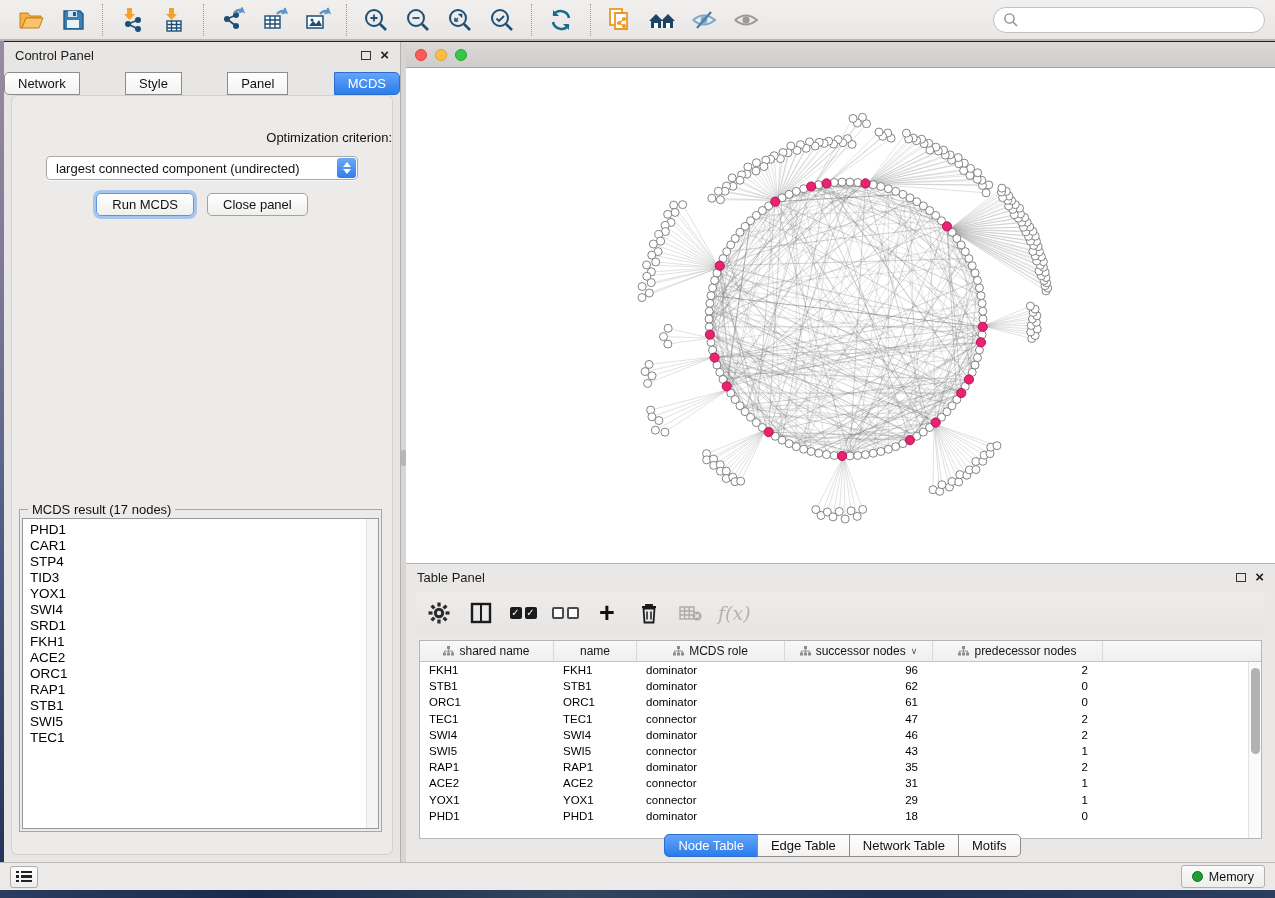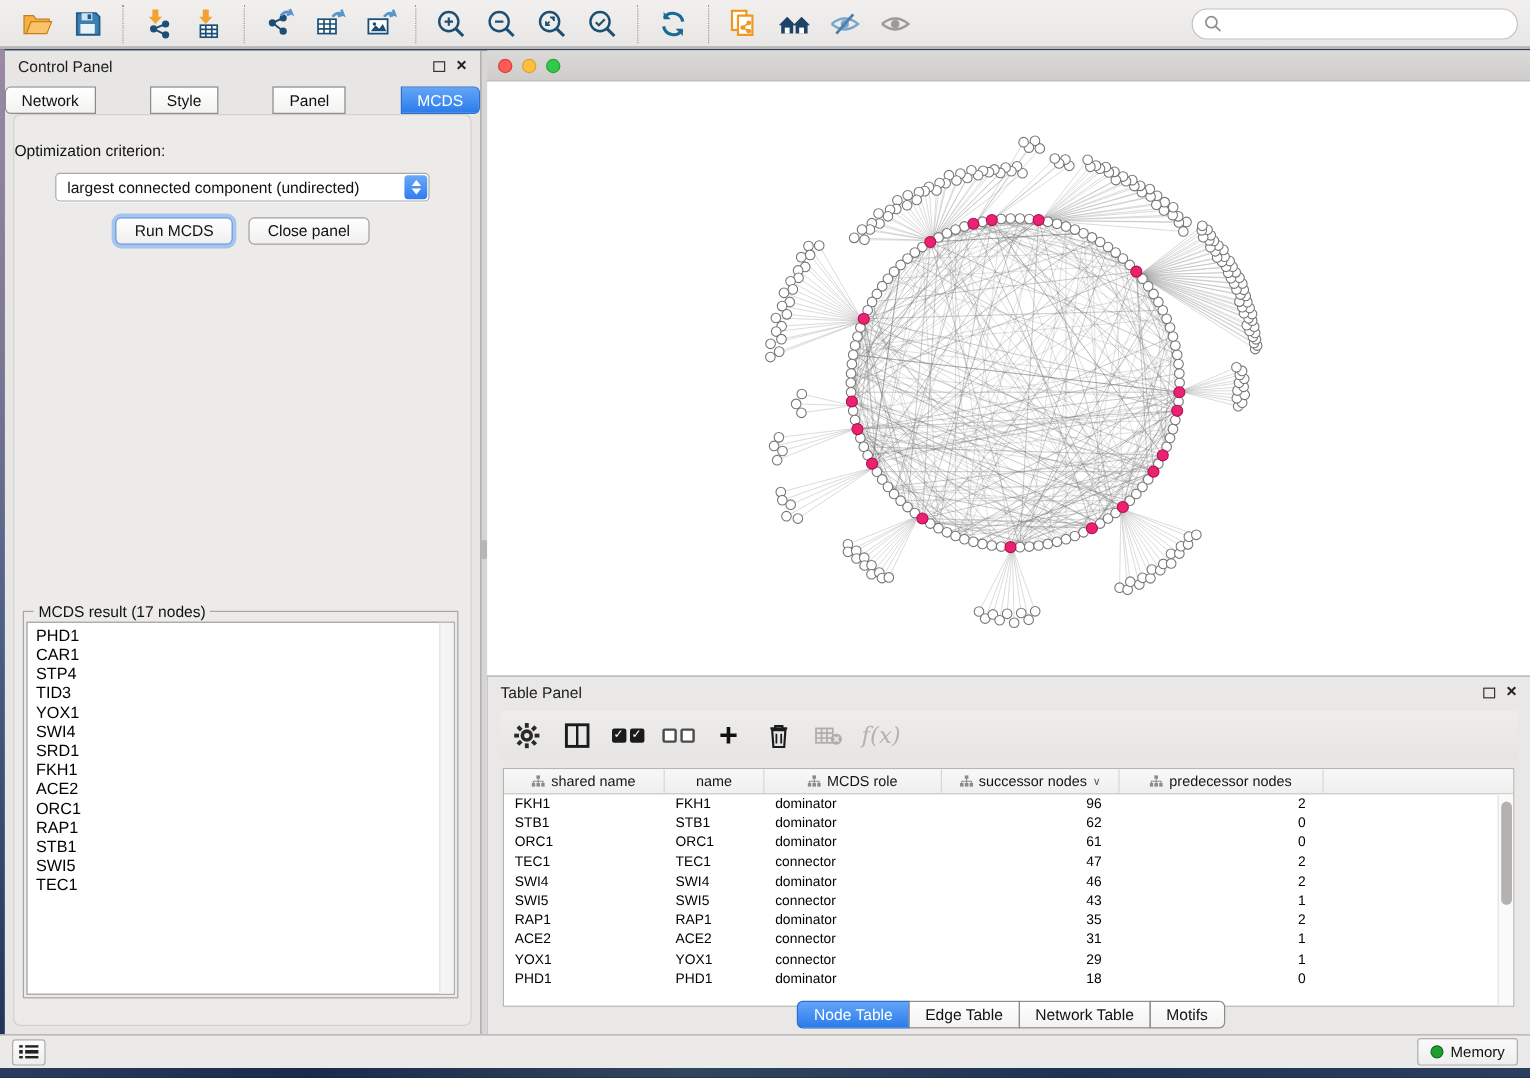--- a/index.html
+++ b/index.html
@@ -36,21 +36,21 @@
   .float-icon { width:10px; height:9px; border:1.4px solid #333; background:transparent; display:inline-block; }
   .close-icon { font-size:15px; font-weight:bold; color:#222; line-height:10px; }
   .cp-tabs { position:absolute; top:30px; left:0; right:0; display:flex; justify-content:space-between; }
   .seg-tab { padding:3px 13px; font-size:13px; background:linear-gradient(#ffffff,#f3f2f1);
     border:1px solid #8d8c8b; margin-left:-1px; color:#111; }
   .seg-tab:first-child { border-radius:5px 0 0 5px; margin-left:0; }
   .seg-tab:last-child { border-radius:0 5px 5px 0; }
   .seg-tab.active { background:linear-gradient(#63a5f8,#2a7ceb); color:#fff; border-color:#2a6fd0; }
   .cp-body { position:absolute; top:53px; left:7px; right:7px; bottom:7px;
     background:#ecebe9; border:1px solid #d2d1d0; border-radius:6px; }
-  .opt-label { text-align:left; margin-top:22px; font-size:13px; color:#111; }
+  .opt-label { text-align:right; margin-top:34px; font-size:13px; color:#111; }
   .opt-select { position:relative; margin:11px auto 0; width:312px; height:24px; background:#fff;
     border:1px solid #a9a8a7; border-radius:4px; display:flex; align-items:center; padding:0 30px 0 9px;
     font-size:13px; color:#111; box-shadow:0 1px 0 rgba(255,255,255,.7); }
   .opt-stepper { position:absolute; right:1px; top:1px; bottom:1px; width:19px; border-radius:3px;
     background:linear-gradient(#6aa9f9,#2f7ded); display:flex; flex-direction:column; align-items:center; justify-content:center; gap:2px; }
   .chev-up { width:0; height:0; border-left:4px solid transparent; border-right:4px solid transparent; border-bottom:5px solid #fff; }
   .chev-dn { width:0; height:0; border-left:4px solid transparent; border-right:4px solid transparent; border-top:5px solid #fff; }
   .btn-row { display:flex; justify-content:center; gap:13px; margin-top:13px; }
   .push-btn { font-size:13px; color:#111; padding:3px 15px; background:linear-gradient(#ffffff,#f0efee);
     border:1px solid #a3a2a1; border-radius:5px; }

